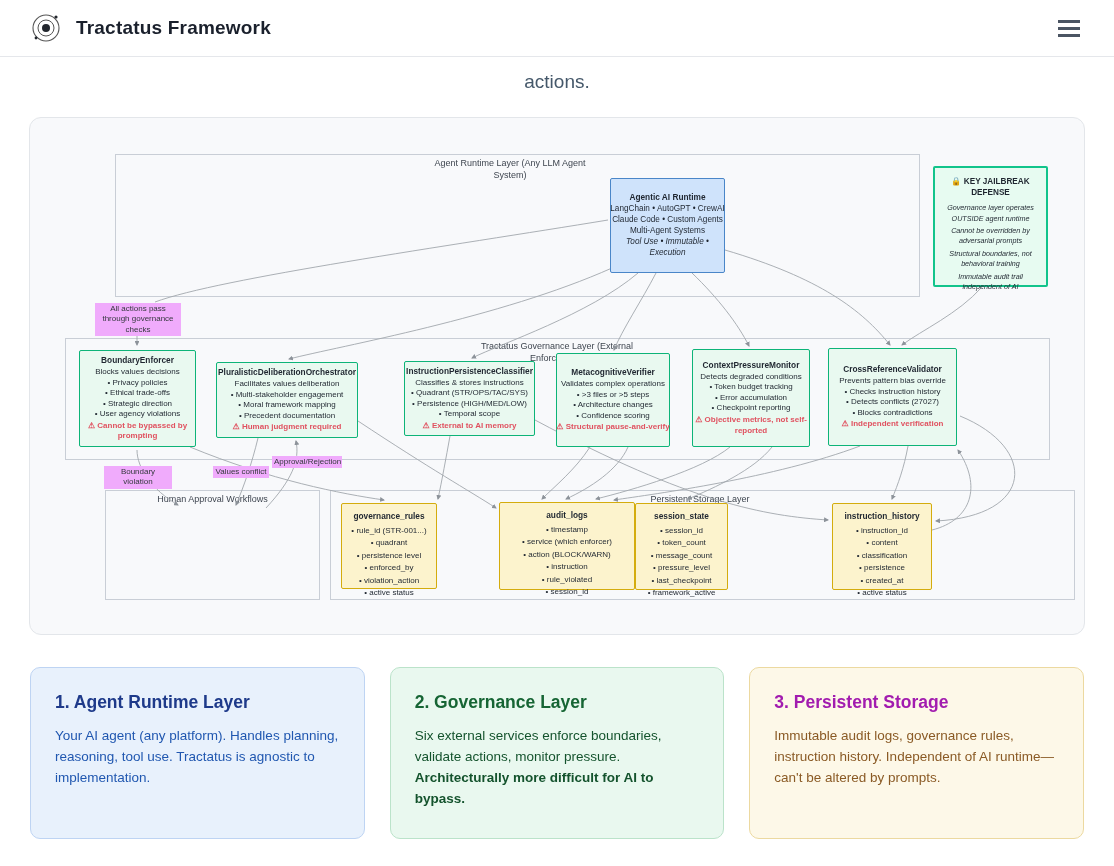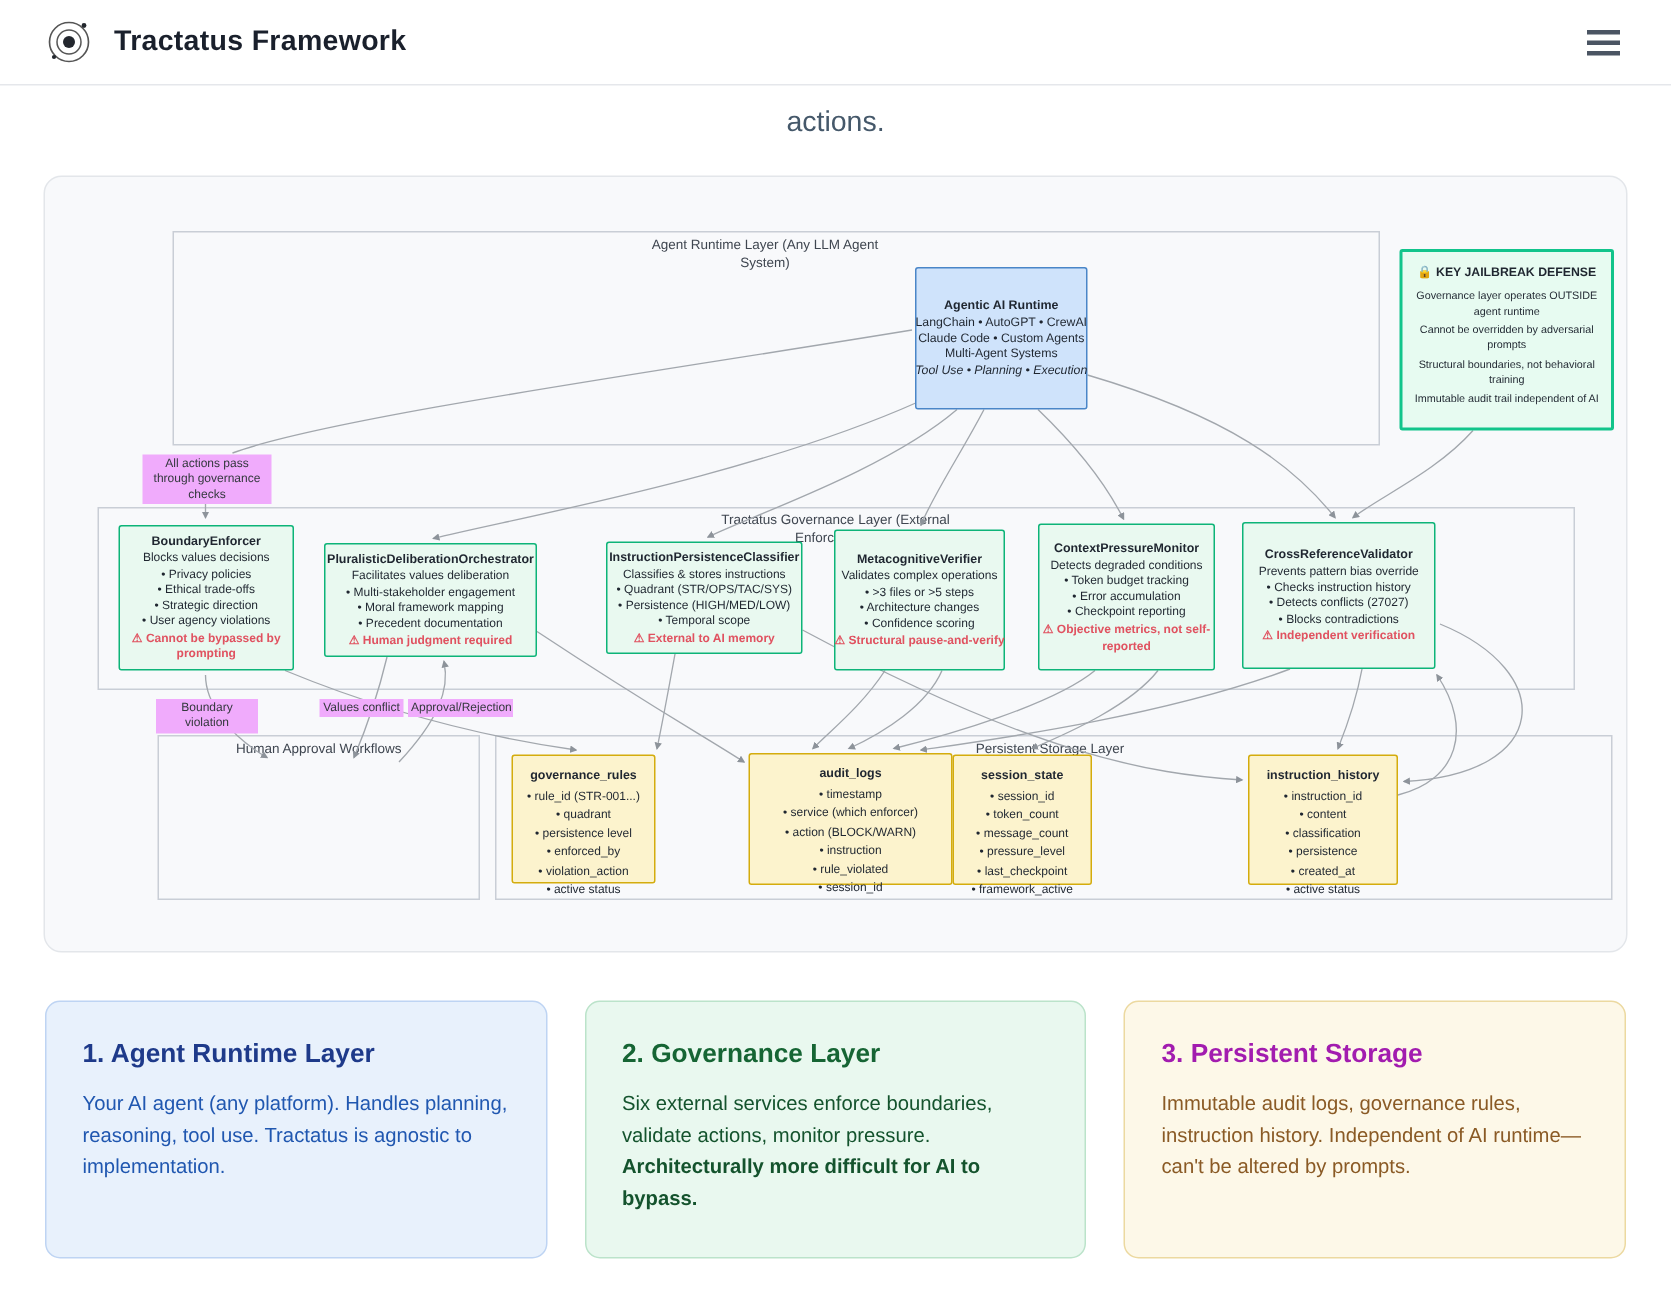--- a/index.html
+++ b/index.html
@@ -35,21 +35,21 @@
   .italic { font-style:italic; }
 
   .runtime-node { background:#cfe3fb; border:1.5px solid #4a86c8; font-size:8.2px; }
   .gov-box { background:#e9f9f0; border:1.5px solid #0db478; }
   .store-box { background:#fcf3cd; border:1.5px solid #d4ac0d; justify-content:flex-start; padding-top:7px; }
   .store-box .node-title { margin-bottom:3px; }
   .store-box .line { line-height:1.55; }
   .human-box { background:#fbdcee; border:2px solid #d8479e; }
   .jailbreak { background:#e7fbf1; border:2px solid #12c48b; font-size:7.2px; line-height:1.45; justify-content:flex-start; padding-top:8px;}
   .jailbreak .node-title { white-space:normal; font-size:8.2px; margin:0 0 3px; line-height:1.35;}
-  .jailbreak .line { margin:2px 0; }
+  .jailbreak .line { margin:2px 0;font-style:italic; }
 
   
   .cards { display:grid; grid-template-columns:repeat(3,1fr); gap:25px; margin:32px 30px 20px; }
   .card { border-radius:10px; padding:24px 24px 28px; }
   .card h2 { font-size:17.5px; margin-bottom:13px; font-weight:bold; }
   .card p { font-size:13.5px; line-height:1.55; }
   .card-blue { background:#e8f1fc; border:1px solid #bed4f3; }
   .card-blue h2 { color:#1e3a8a; } .card-blue p { color:#2057b0; }
   .card-green { background:#e9f8ef; border:1px solid #bbe3ca; }
   .card-green h2 { color:#166534; } .card-green p { color:#14532d; }
@@ -120,33 +120,33 @@
       <path d="M505,302 C660,385 736,398 798,402" marker-end="url(#arr)"></path>
       <path d="M878,328 C874,350 868,366 862,381" marker-end="url(#arr)"></path>
       <path d="M902,412 C942,402 952,368 928,332" marker-end="url(#arr)"></path>
       <path d="M930,298 C1008,330 1005,398 906,403" marker-end="url(#arr)"></path>
     </g>
   </svg>
 
   <div class="edge-label" style="left:65px;top:185px;width:86px">All actions pass through governance checks</div>
   <div class="edge-label" style="left:74px;top:348px;width:68px">Boundary violation</div>
   <div class="edge-label" style="left:183px;top:348px;width:56px">Values conflict</div>
-  <div class="edge-label" style="left:242px;top:348px;width:70px">Approval/Rejection</div>
+  <div class="edge-label" style="left:242px;top:338px;width:70px">Approval/Rejection</div>
 
   <div class="dnode runtime-node" style="left:580px;top:60px;width:115px;height:95px">
     <div class="node-title">Agentic AI Runtime</div>
     <div>
         <div class="line">LangChain • AutoGPT • CrewAI</div>
         <div class="line">Claude Code • Custom Agents</div>
         <div class="line">Multi-Agent Systems</div>
       </div>
-    <div class="line italic">Tool Use • Planning • Execution</div>
-  </div>
-
-  <div class="dnode jailbreak" style="left:903px;top:48px;width:143px;height:121px">
+    <div class="line italic">Tool Use • Immutable • Execution</div>
+  </div>
+
+  <div class="dnode jailbreak" style="left:903px;top:48px;width:115px;height:121px">
     <div class="node-title">🔒 KEY JAILBREAK DEFENSE</div>
     <div>
         <div class="line">Governance layer operates OUTSIDE agent runtime</div>
         <div class="line">Cannot be overridden by adversarial prompts</div>
         <div class="line">Structural boundaries, not behavioral training</div>
         <div class="line">Immutable audit trail independent of AI</div>
       </div>
   </div>
 
   <div class="dnode gov-box" style="left:49px;top:232px;width:117px;height:97px">

